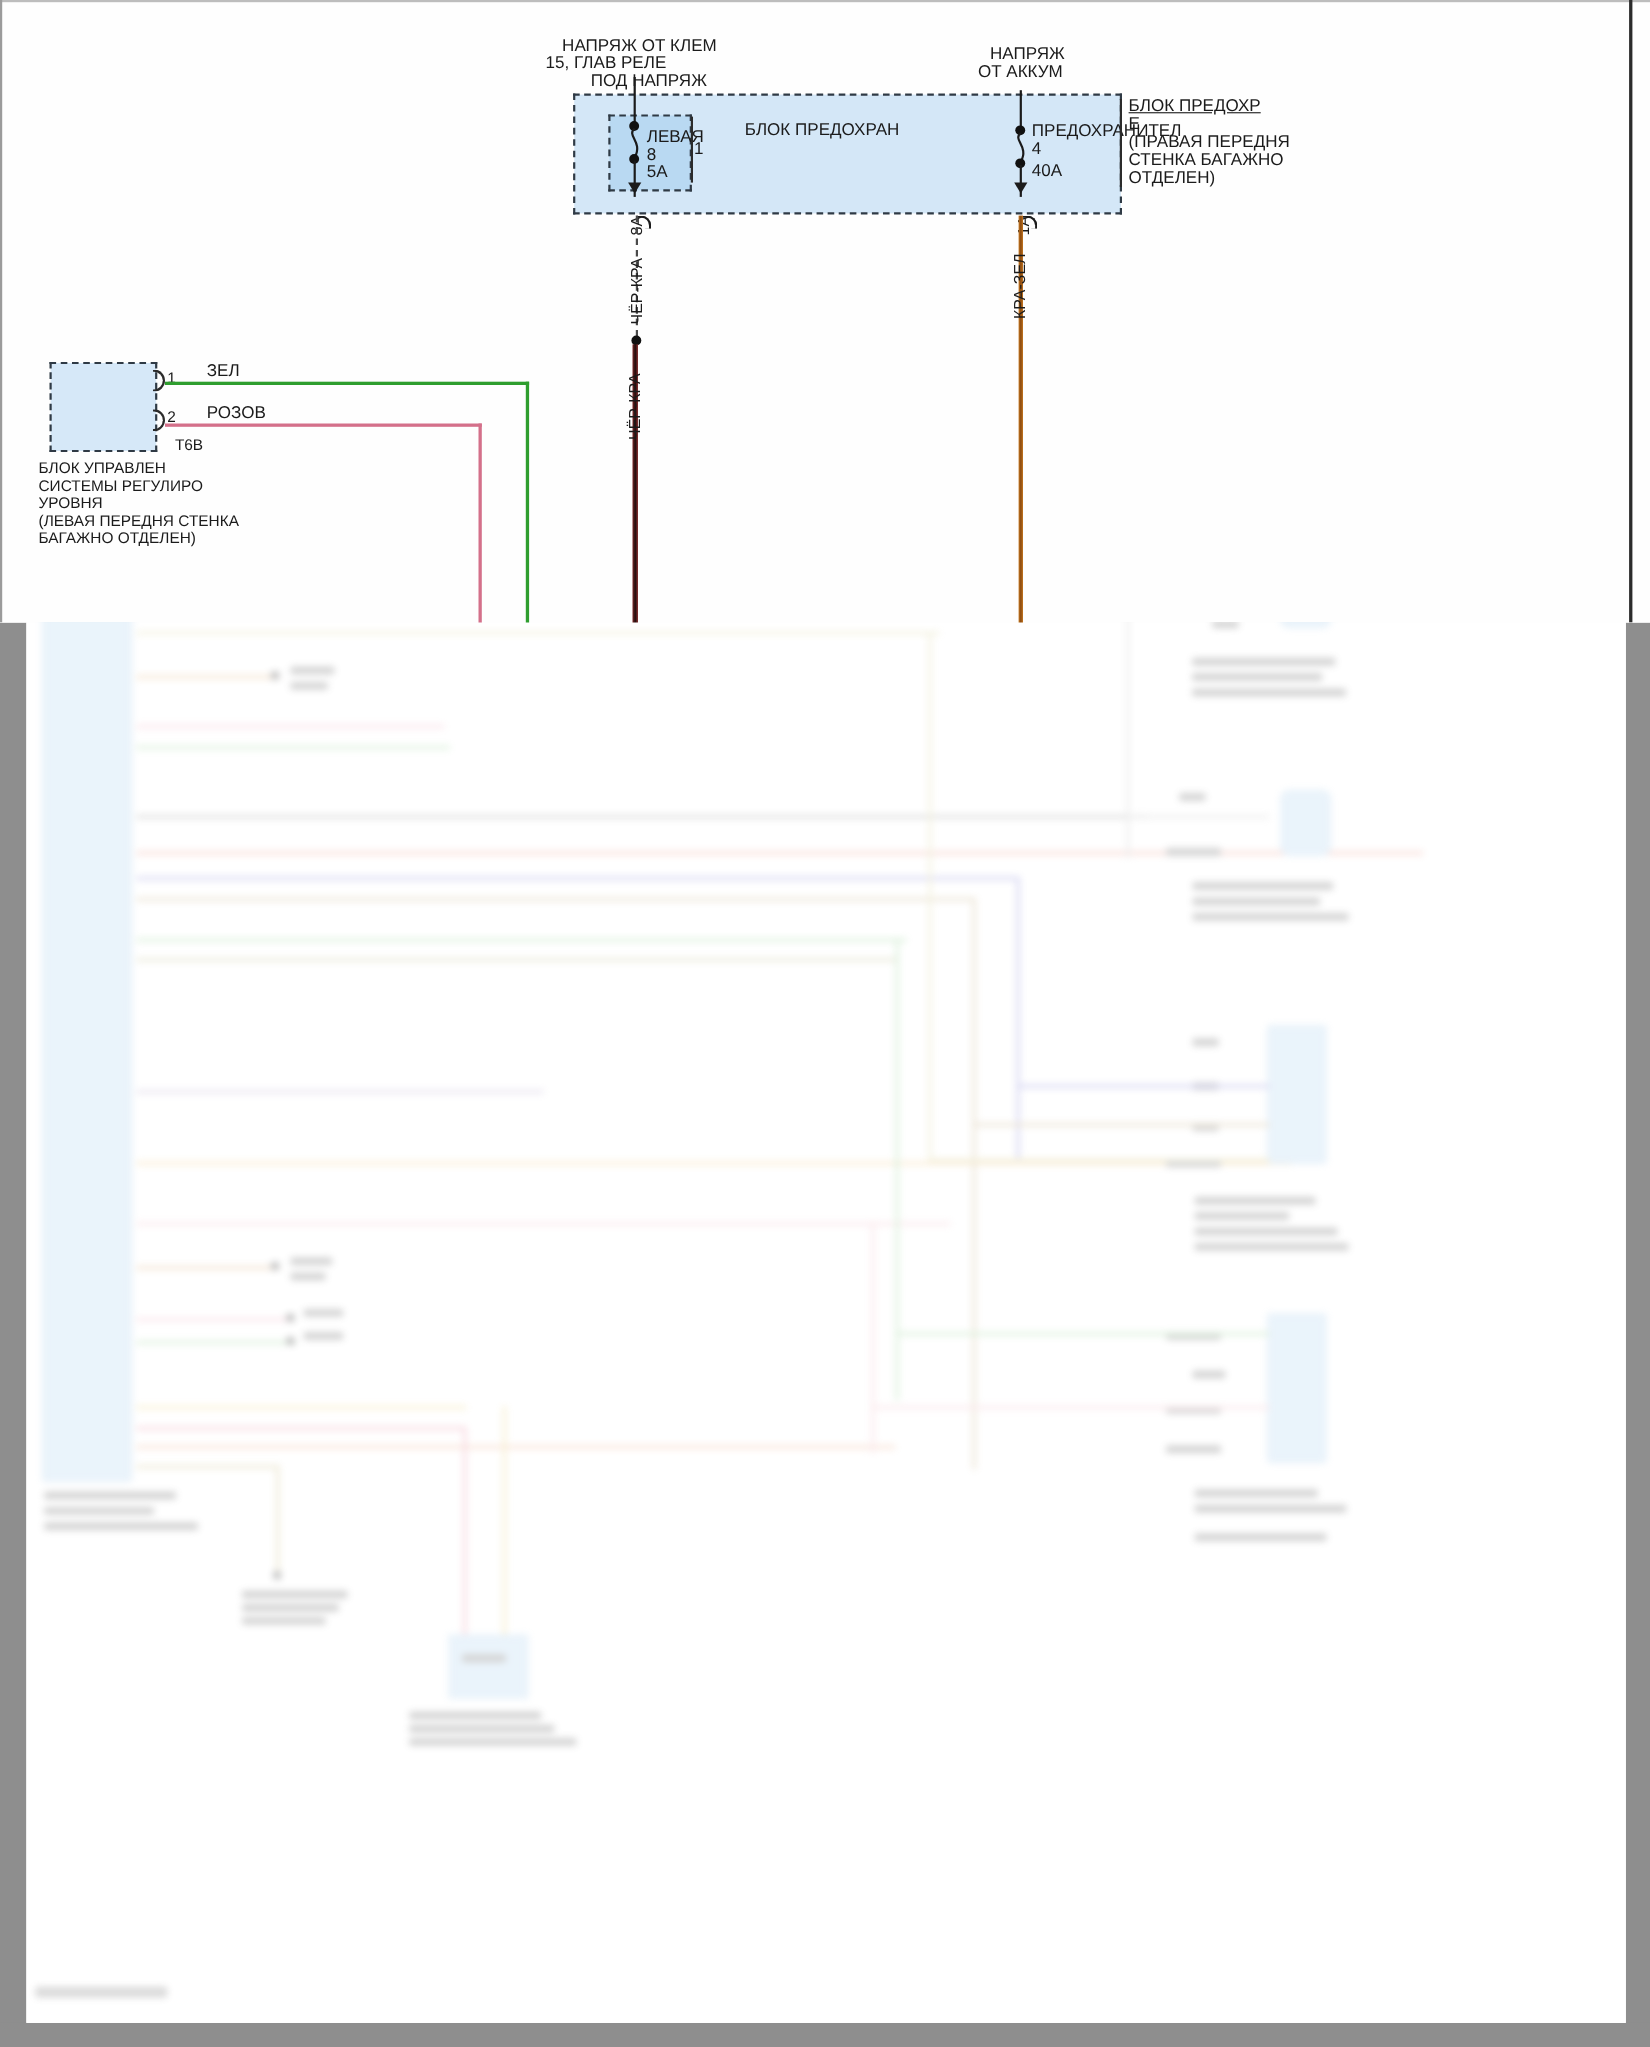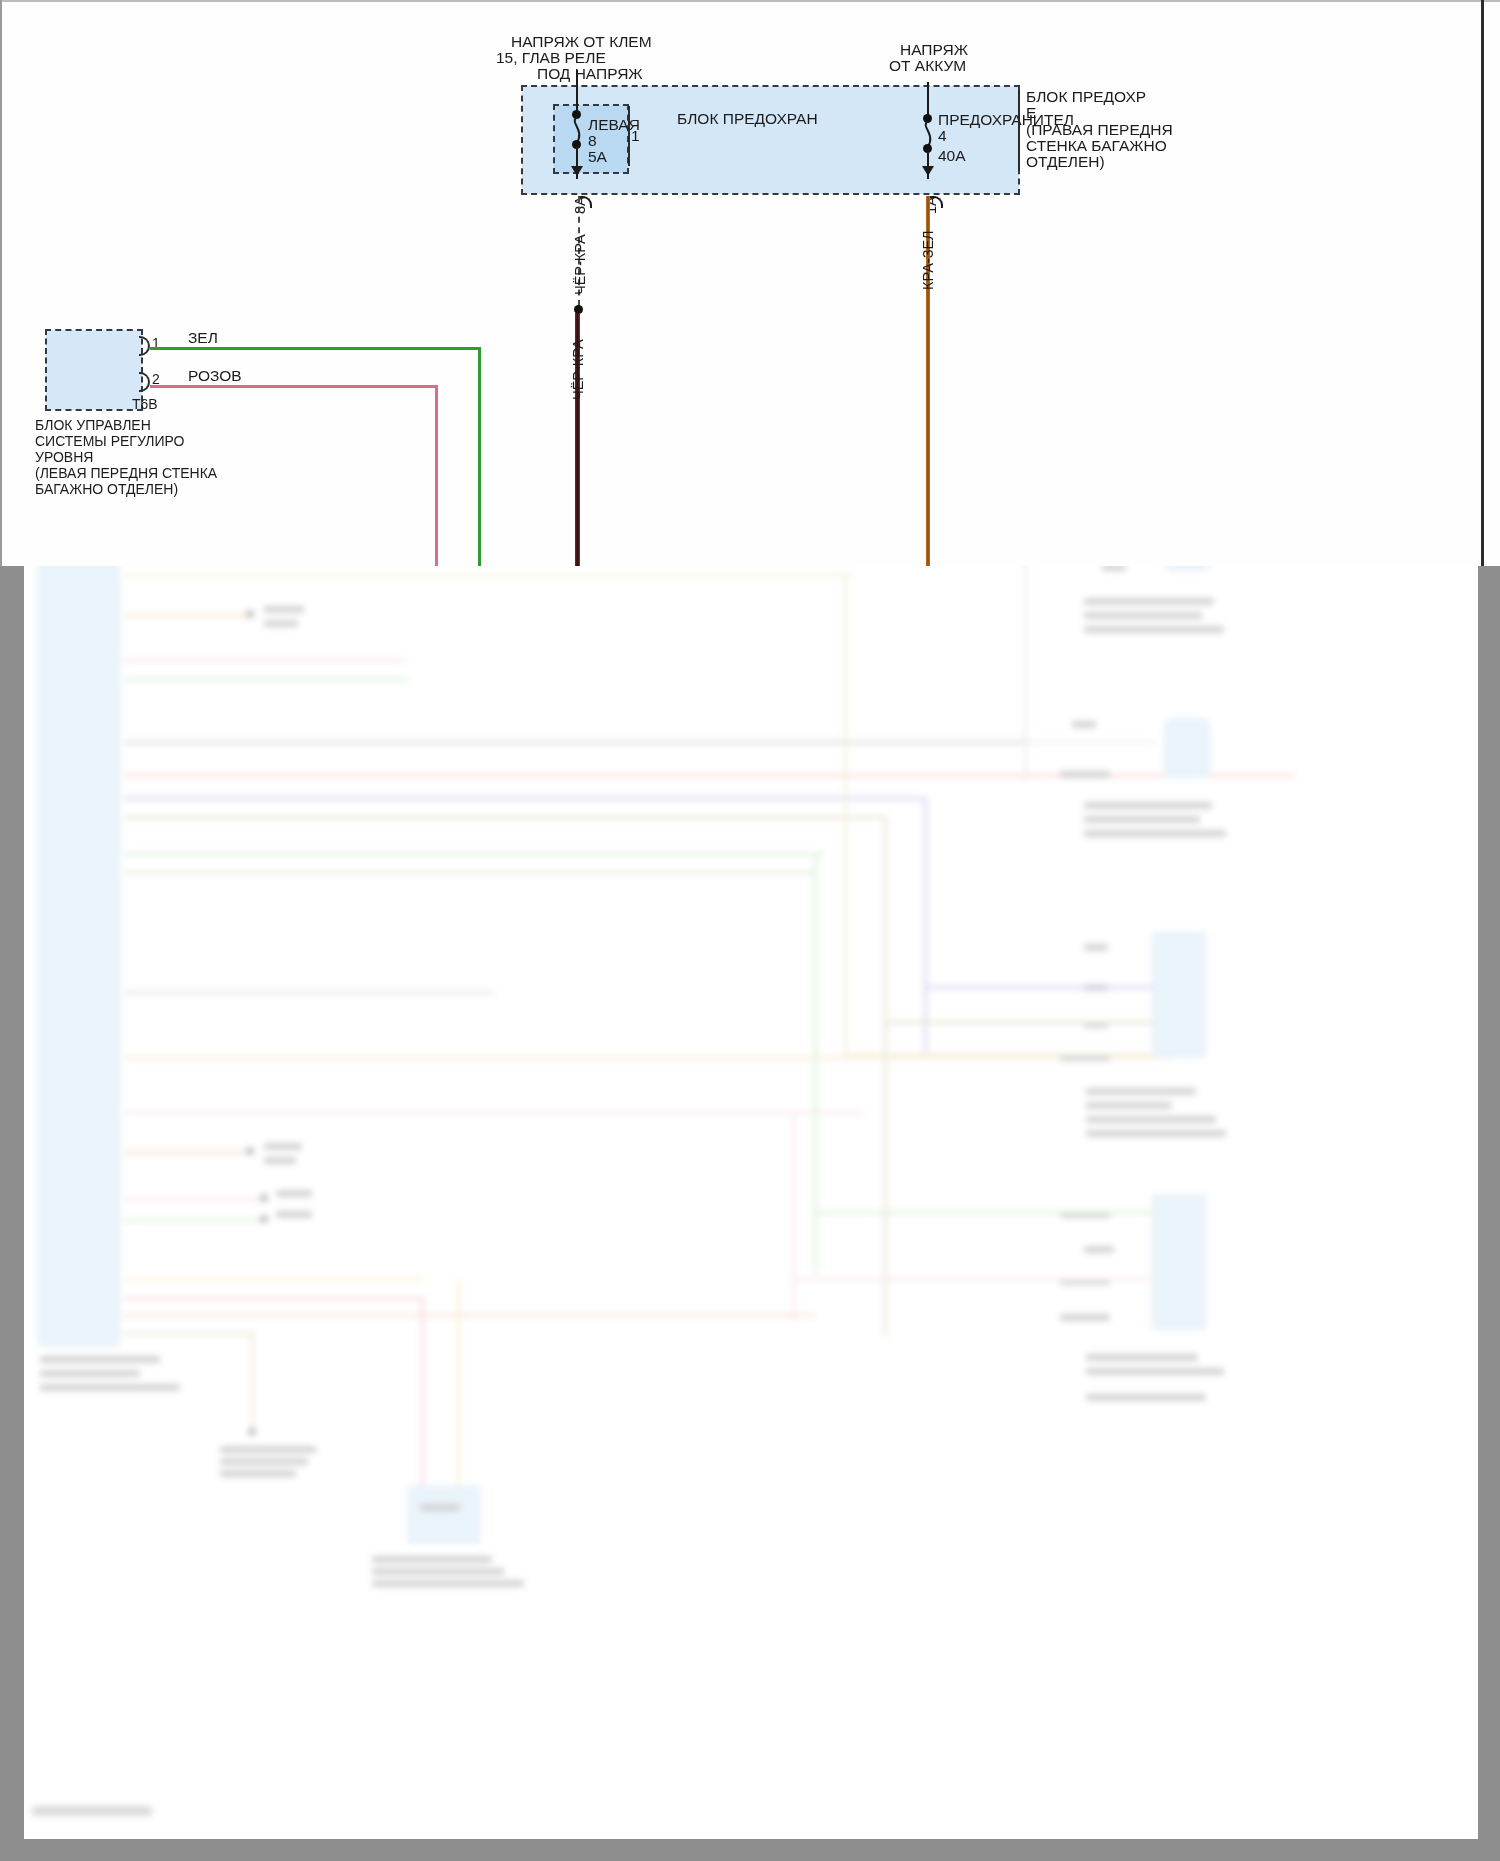--- a/index.html
+++ b/index.html
@@ -221,21 +221,21 @@
     </svg>
     <div class="node" style="left:923px;top:144px;"></div>
     <div class="wire wire-v" style="left:927px;top:150px;height:29px;background:#1b1b1b;width:2px;"></div>
     <div class="arrow-dn" style="left:922px;top:166px;"></div>
 
     <div class="txt" style="left:938px;top:111px;">ПРЕДОХРАНИТЕЛ</div>
     <div class="txt" style="left:938px;top:127px;">4</div>
     <div class="txt" style="left:938px;top:147px;">40A</div>
 
     <div style="position:absolute;left:1018px;top:90px;width:2px;height:80px;background:#2b2b2b;"></div>
-    <div class="txt" style="left:1026px;top:88px;">БЛОК ПРЕДОХР</div>
+    <div class="txt" style="left:1026px;top:88px;text-decoration:underline;">БЛОК ПРЕДОХР</div>
     <div class="txt" style="left:1026px;top:104px;">Е</div>
     <div class="txt" style="left:1026px;top:121px;">(ПРАВАЯ ПЕРЕДНЯ</div>
     <div class="txt" style="left:1026px;top:137px;">СТЕНКА БАГАЖНО</div>
     <div class="txt" style="left:1026px;top:153px;">ОТДЕЛЕН)</div>
 
     <div class="hook" style="left:578px;top:196px;"></div>
     <div class="vtxt" style="left:572px;top:214px;">8A</div>
 
     <div style="position:absolute;left:578px;top:196px;width:0;height:110px;
          border-left:2px dashed #4a4a4a;"></div>
@@ -255,21 +255,21 @@
 
     <div class="box-solid" style="left:46px;top:330px;width:96px;height:80px;background:#d6e8f8;"></div>
     <div class="box-dash" style="left:45px;top:329px;width:98px;height:82px;"></div>
 
     <div class="pin-br" style="left:139px;top:336px;"></div>
     <div class="txt-s" style="left:152px;top:335px;">1</div>
 
     <div class="pin-br" style="left:139px;top:372px;"></div>
     <div class="txt-s" style="left:152px;top:371px;">2</div>
 
-    <div class="txt-s" style="left:132px;top:396px;">T6B</div>
+    <div class="txt-s" style="left:159px;top:396px;">T6B</div>
 
     <div class="txt-s" style="left:35px;top:417px;">БЛОК УПРАВЛЕН</div>
     <div class="txt-s" style="left:35px;top:433px;">СИСТЕМЫ РЕГУЛИРО</div>
     <div class="txt-s" style="left:35px;top:449px;">УРОВНЯ</div>
     <div class="txt-s" style="left:35px;top:465px;">(ЛЕВАЯ ПЕРЕДНЯ СТЕНКА</div>
     <div class="txt-s" style="left:35px;top:481px;">БАГАЖНО ОТДЕЛЕН)</div>
 
     <div class="wire wire-h" style="left:150px;top:347px;width:331px;background:#2f9e2f;"></div>
     <div class="wire wire-v" style="left:478px;top:347px;height:221px;background:#2f9e2f;"></div>
     <div class="txt" style="left:188px;top:329px;">ЗЕЛ</div>

